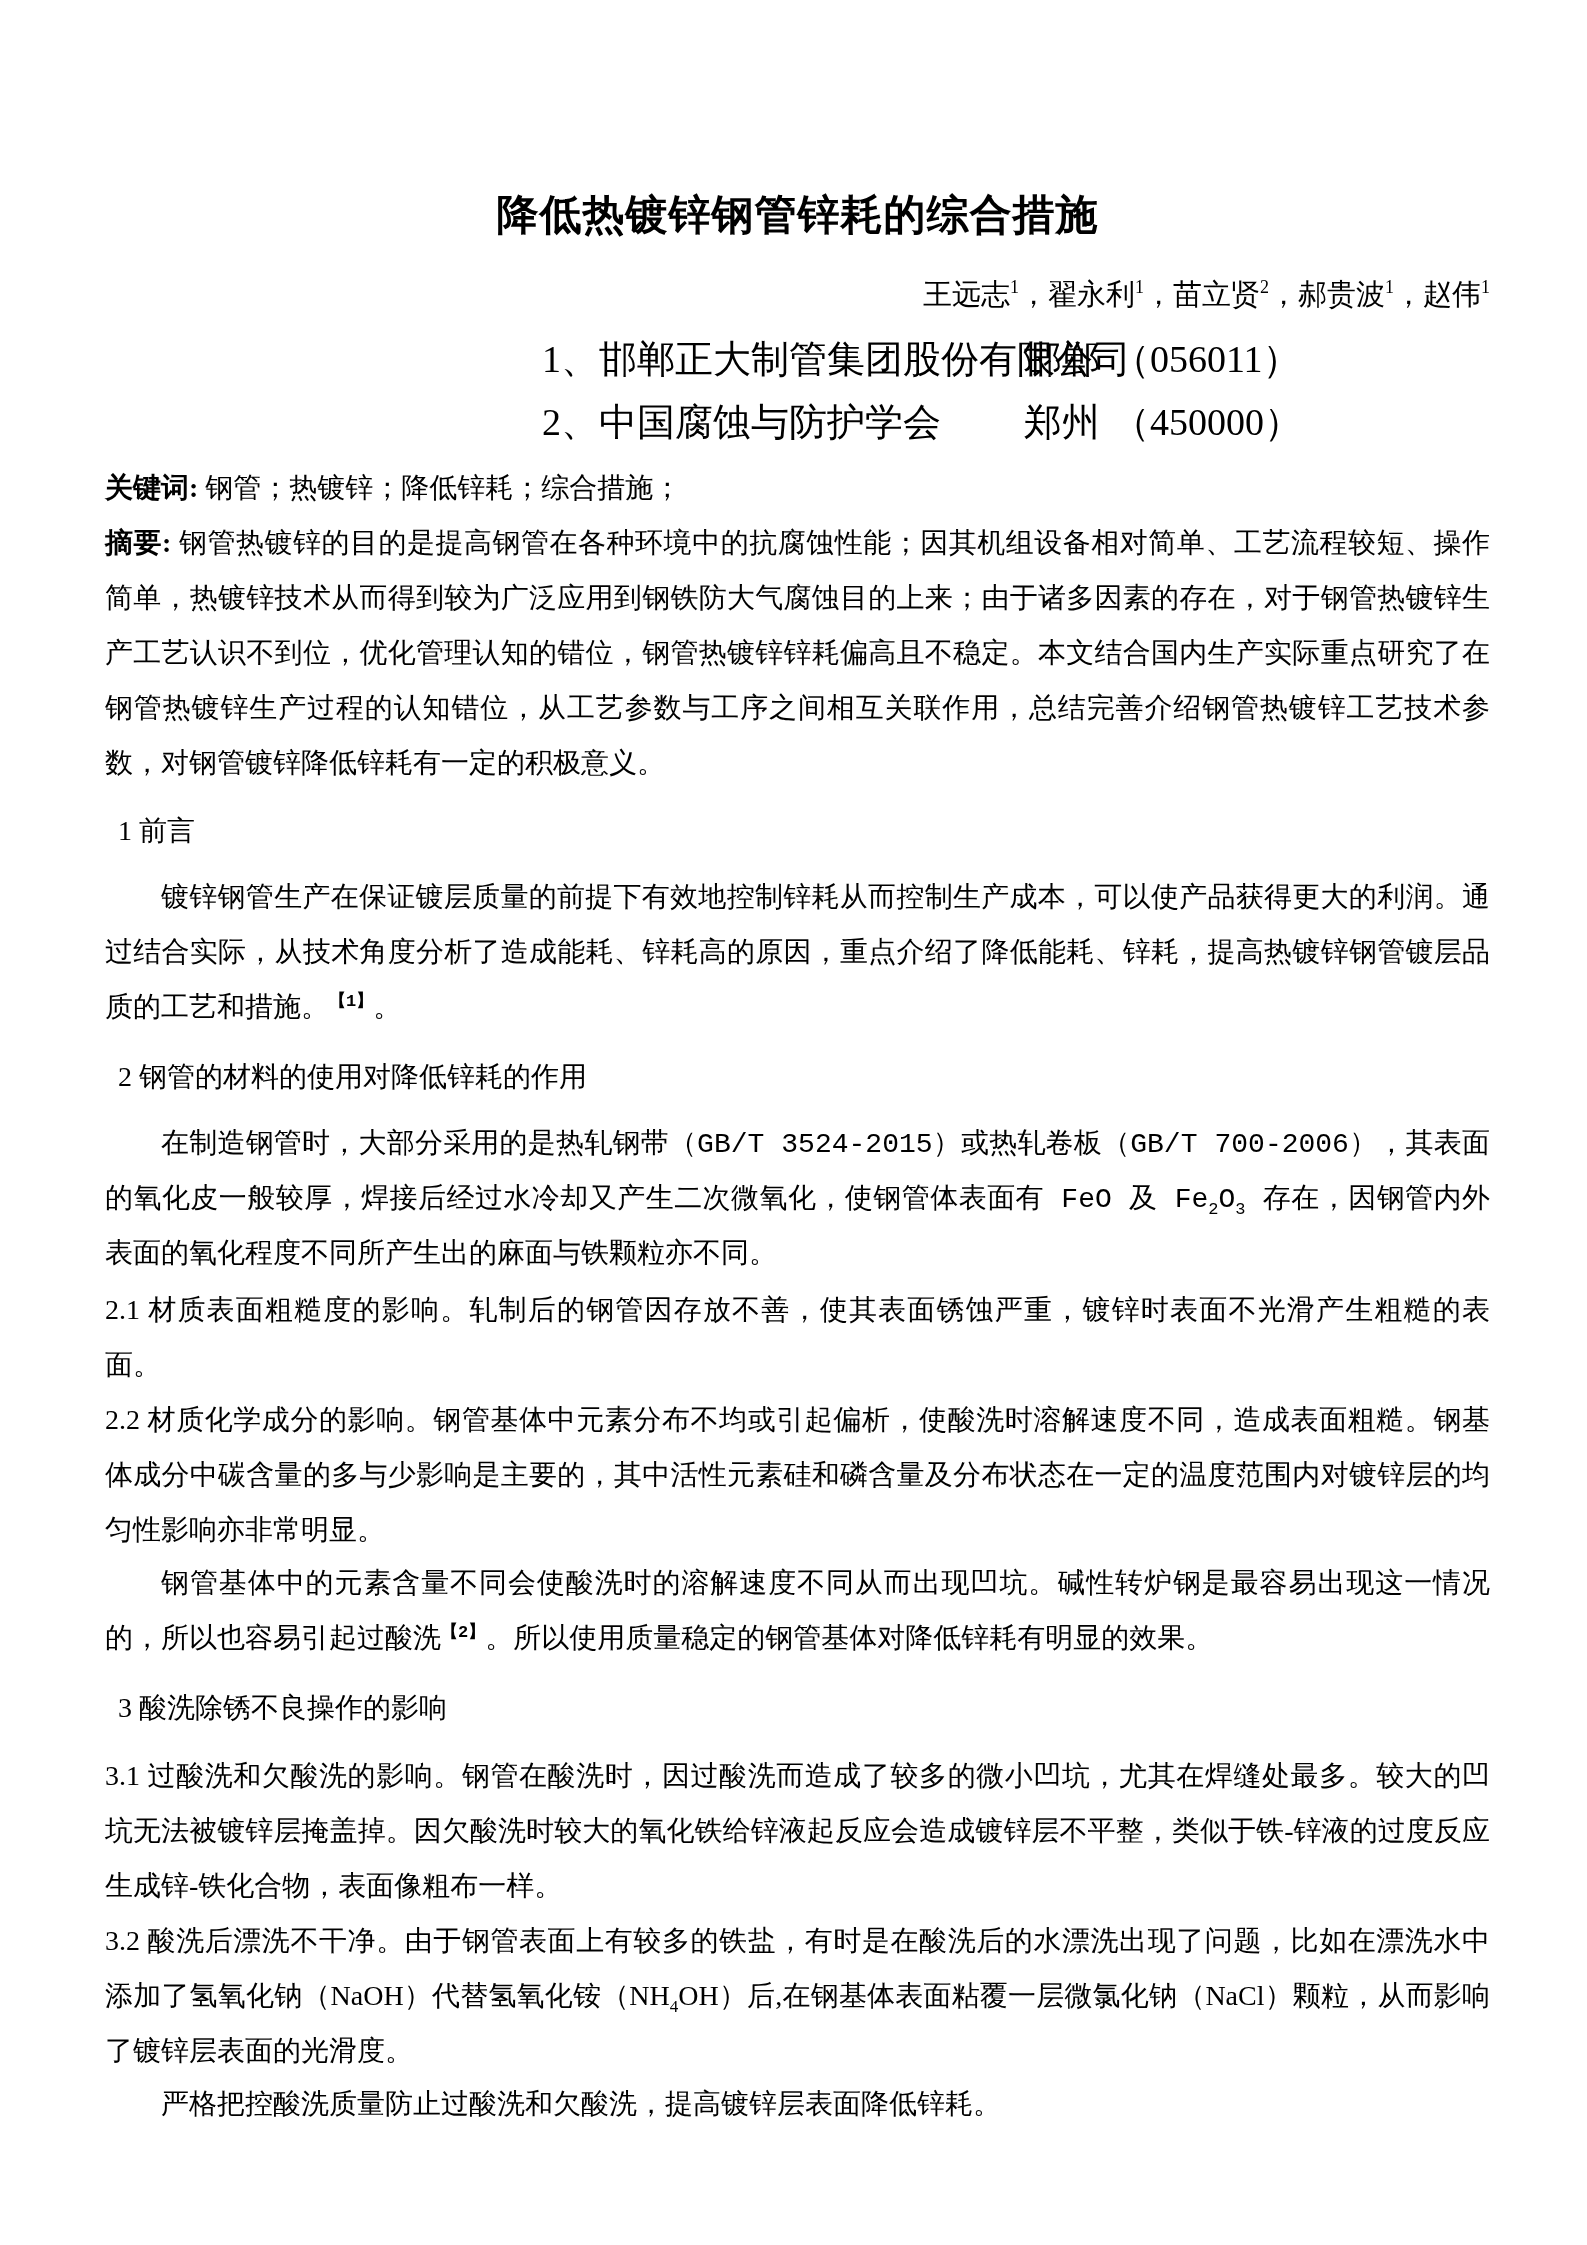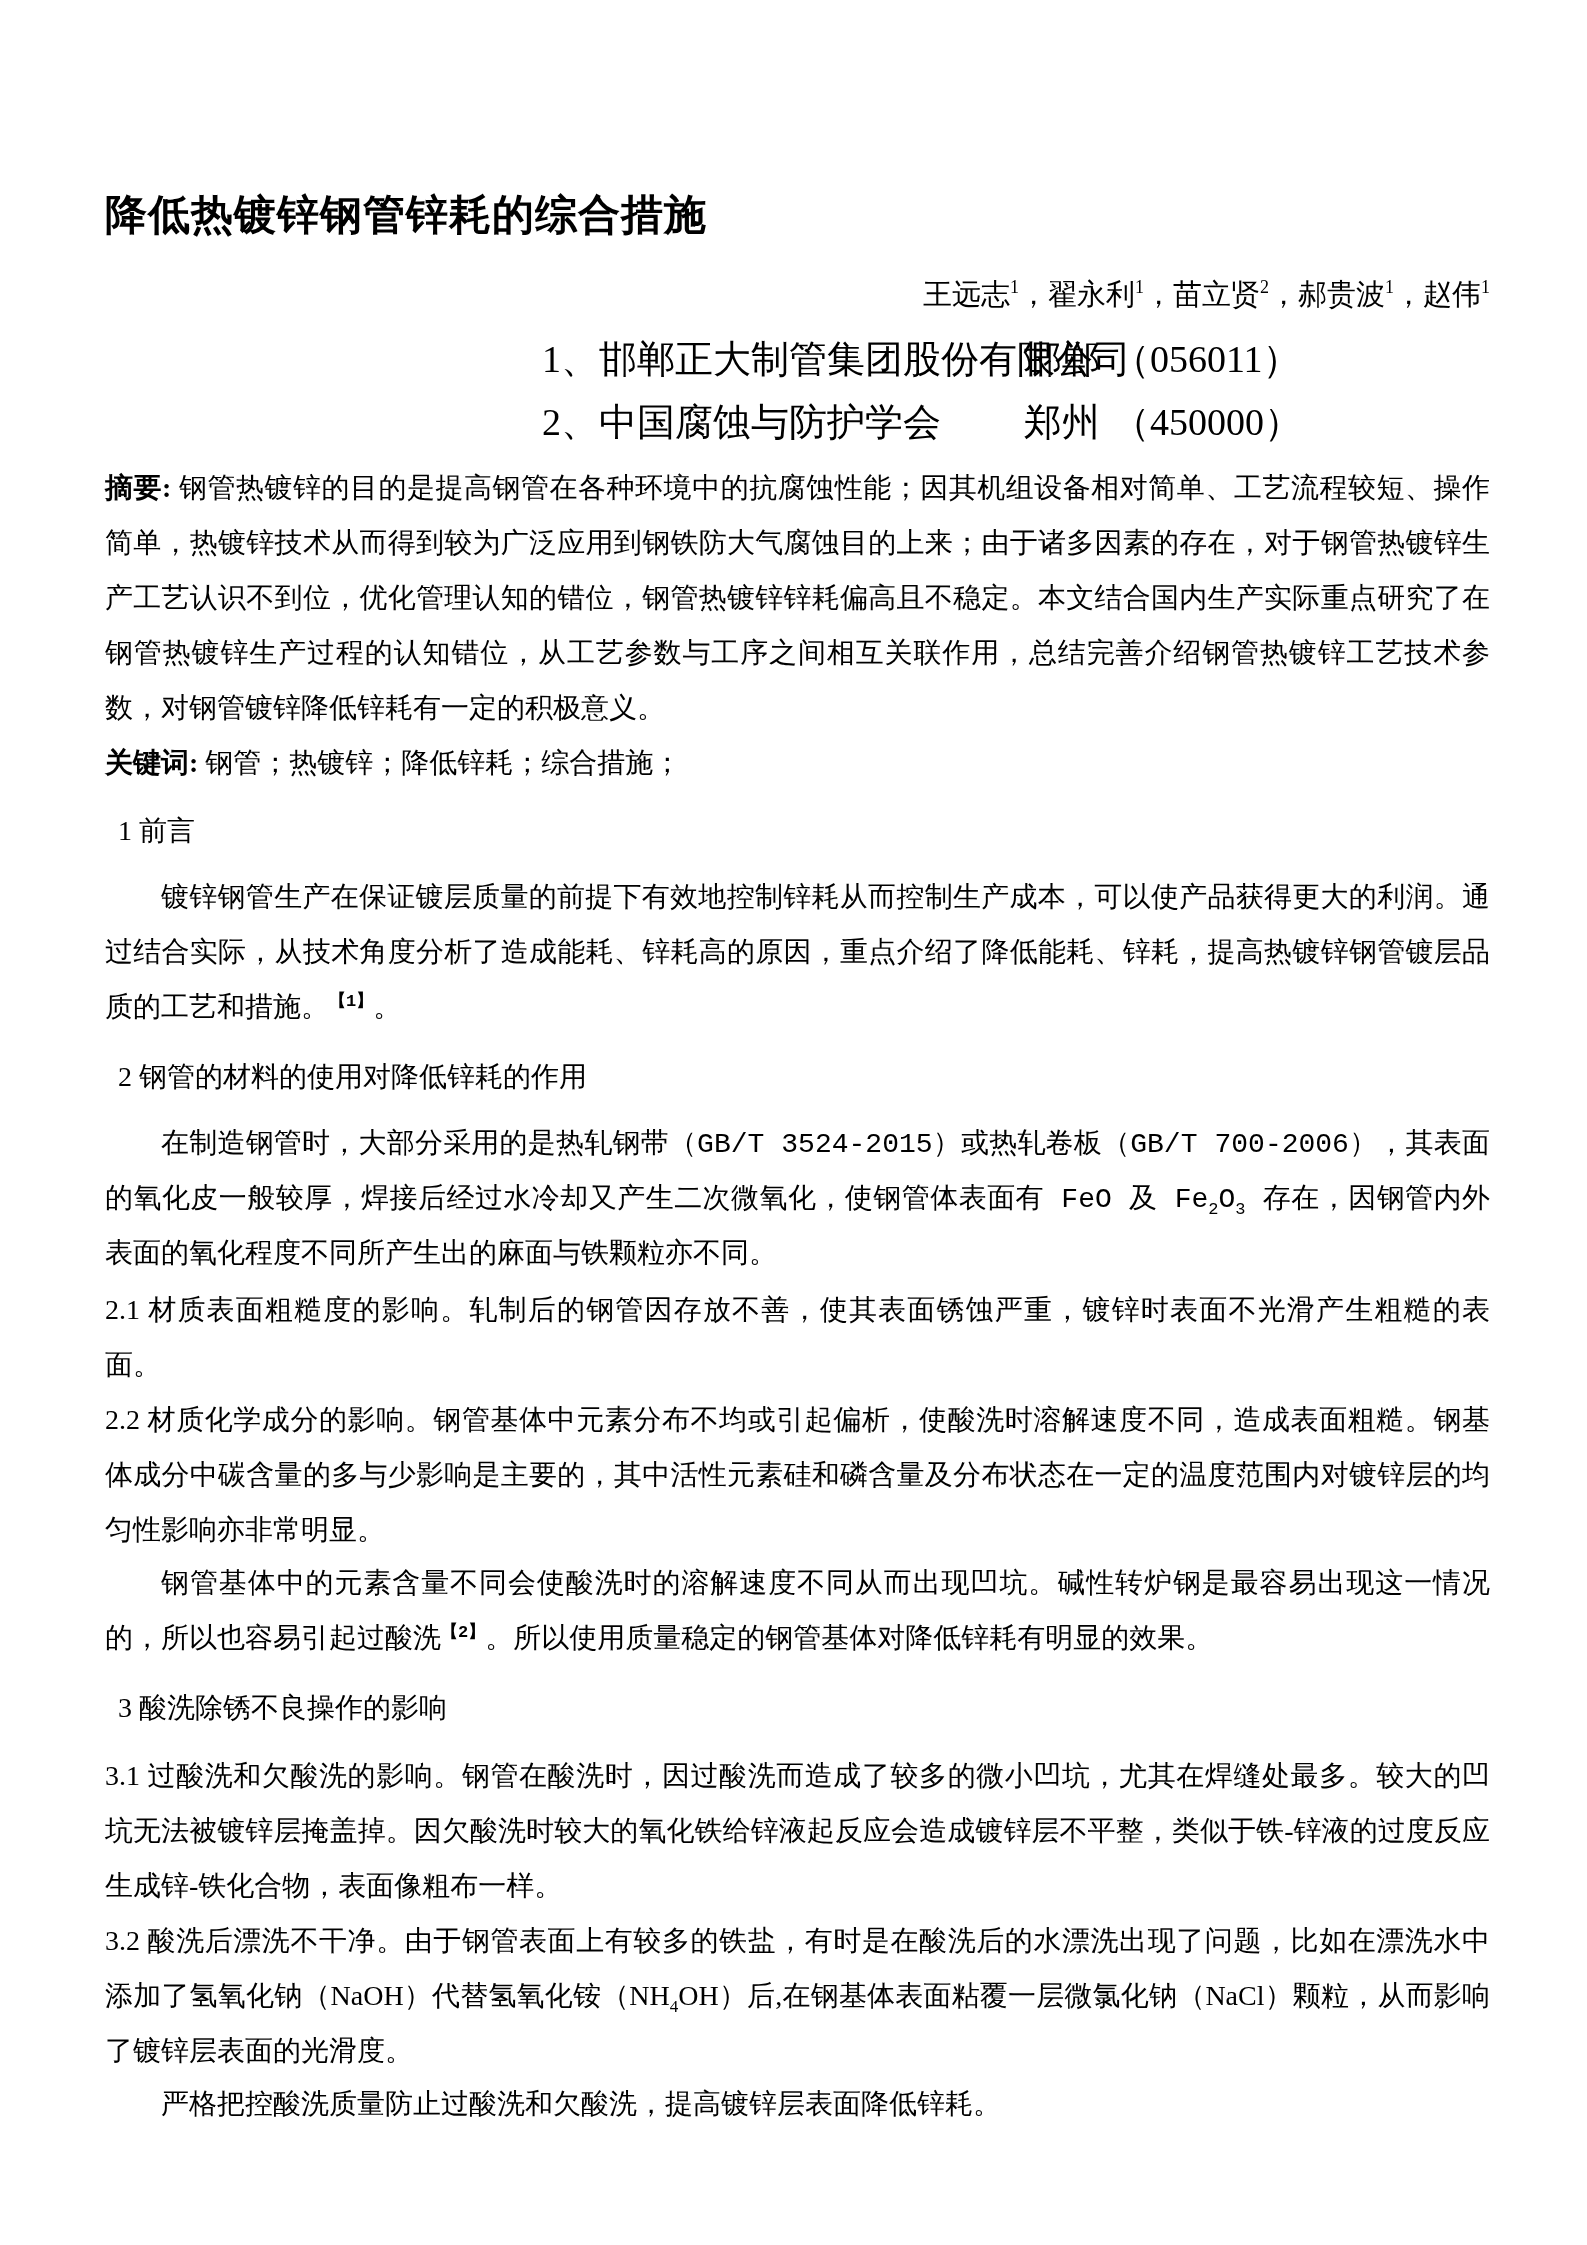--- a/index.html
+++ b/index.html
@@ -12,20 +12,21 @@
     font-family: "Liberation Serif", "DejaVu Serif", serif;
     overflow: hidden;
     box-sizing: border-box;
     padding: 192px 97px 0 105px;
   }
   h1.title {
     margin: 0;
     font-size: 42px;
     line-height: 46px;
     font-weight: bold;
+    text-align: center;
     letter-spacing: 1px;
   }
   .authors {
     margin-top: 38px;
     font-size: 29px;
     line-height: 36px;
     text-align: right;
     font-weight: normal;
   }
   .authors sup {
@@ -95,23 +96,23 @@
     </div>
     <div class="aff-line">
       <span class="aff-org"><span>2、</span><span>中国腐蚀与防护学会</span></span>
       <span class="aff-city">郑州</span>
       <span class="aff-code">（450000）</span>
     </div>
   </div>
 
   <div class="bodytext">
 
+    <p class="para"><b class="lbl">关键词:</b> <span>钢管；热镀锌；降低锌耗；综合措施；</span></p>
+
     <p class="para"><b class="lbl">摘要:</b> <span>钢管热镀锌的目的是提高钢管在各种环境中的抗腐蚀性能；因其机组设备相对简单、工艺流程较短、操作简单，热镀锌技术从而得到较为广泛应用到钢铁防大气腐蚀目的上来；由于诸多因素的存在，对于钢管热镀锌生产工艺认识不到位，优化管理认知的错位，钢管热镀锌锌耗偏高且不稳定。本文结合国内生产实际重点研究了在钢管热镀锌生产过程的认知错位，从工艺参数与工序之间相互关联作用，总结完善介绍钢管热镀锌工艺技术参数，对钢管镀锌降低锌耗有一定的积极意义。</span></p>
-
-    <p class="para"><b class="lbl">关键词:</b> <span>钢管；热镀锌；降低锌耗；综合措施；</span></p>
 
     <h2 class="sec">1 前言</h2>
 
     <p class="para indent"><span>镀锌钢管生产在保证镀层质量的前提下有效地控制锌耗从而控制生产成本，可以使产品获得更大的利润。通过结合实际，从技术角度分析了造成能耗、锌耗高的原因，重点介绍了降低能耗、锌耗，提高热镀锌钢管镀层品质的工艺和措施。</span><sup class="ref">【1】</sup><span>。</span></p>
 
     <h2 class="sec">2 钢管的材料的使用对降低锌耗的作用</h2>
 
     <p class="para indent"><span>在制造钢管时，大部分采用的是热轧钢带（GB/T 3524-2015）或热轧卷板（GB/T 700-2006），其表面的氧化皮一般较厚，焊接后经过水冷却又产生二次微氧化，使钢管体表面有 FeO 及 Fe</span><sub class="chem">2</sub><span>O</span><sub class="chem">3</sub><span> 存在，因钢管内外表面的氧化程度不同所产生出的麻面与铁颗粒亦不同。</span></p>
 
     <p class="para"><span>2.1 材质表面粗糙度的影响。轧制后的钢管因存放不善，使其表面锈蚀严重，镀锌时表面不光滑产生粗糙的表面。</span></p>

